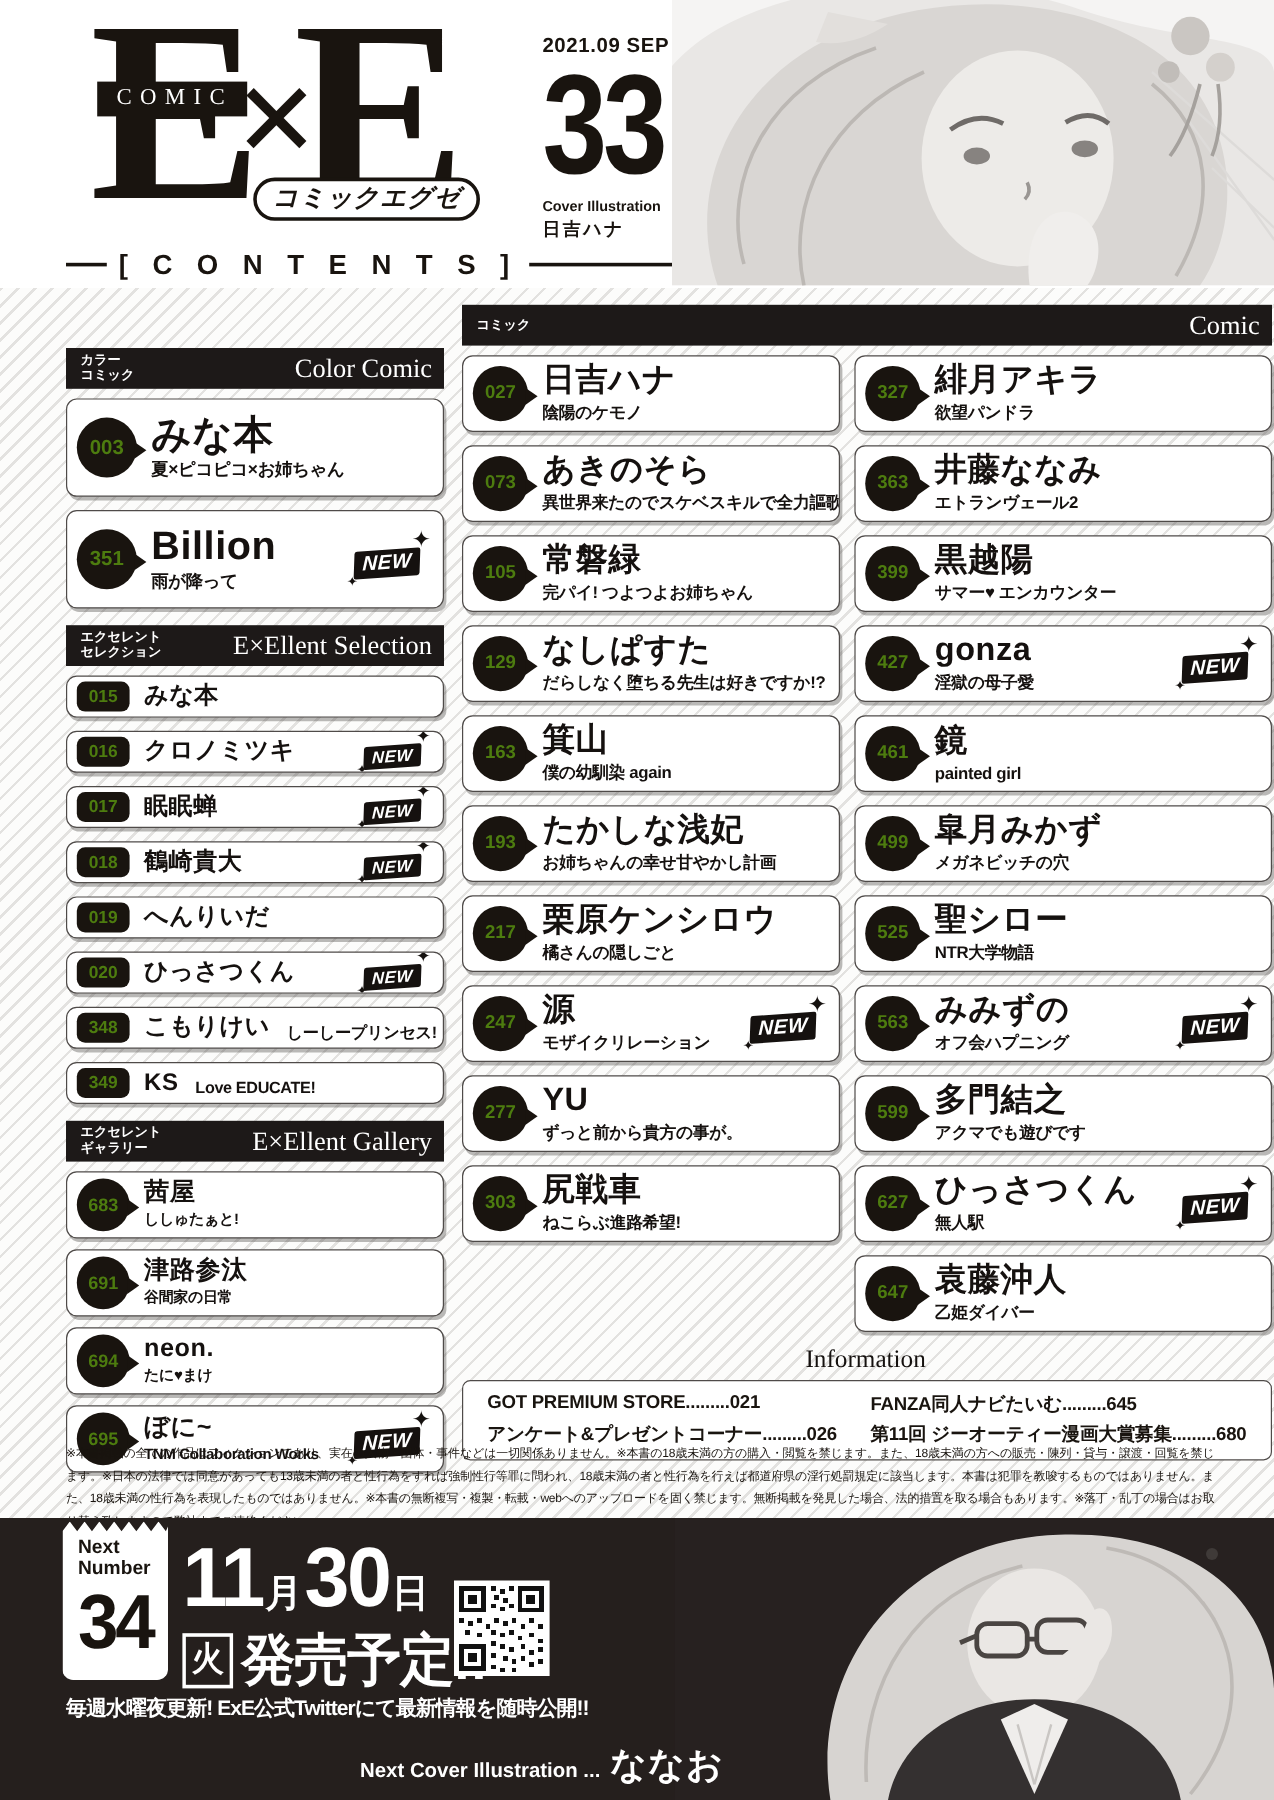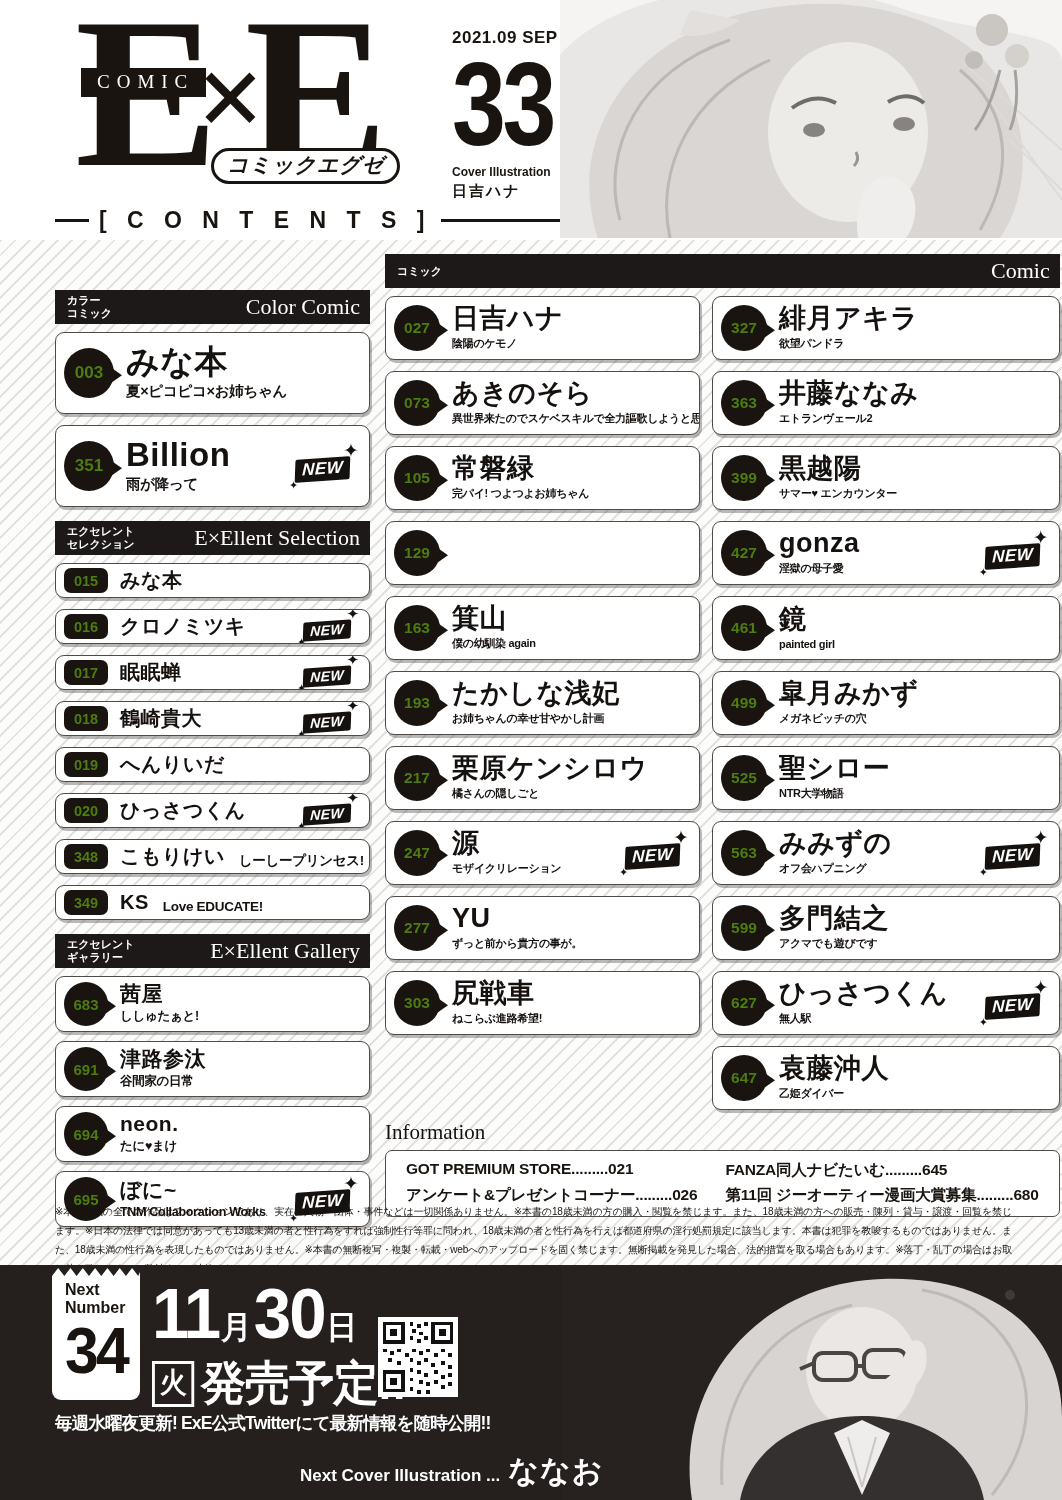--- a/index.html
+++ b/index.html
@@ -66,36 +66,36 @@
   .bigcard .pnum { width:50px; height:50px; font-size:17px; }
   .midcard .pnum { width:46px; height:46px; font-size:15.5px; }
   .galcard .pnum { width:44px; height:44px; font-size:15px; }
   .selrow .pnum { width:auto; min-width:44px; height:25px; border-radius:7px; font-size:14.5px; padding:0 7px; }
   .selrow .pnum::after { display:none; }
 
   .txt { display:flex; flex-direction:column; justify-content:center; min-width:0; }
   .tt { font-weight:bold; color:#15110f; line-height:1.02; letter-spacing:.5px; white-space:nowrap; }
   .st { font-weight:bold; color:#15110f; margin-top:4px; white-space:nowrap; letter-spacing:-.3px; }
   .bigcard .tt { font-size:33px; }   .bigcard .st { font-size:14.5px; }
-  .midcard .tt { font-size:27px; }   .midcard .st { font-size:11px; }
+  .midcard .tt { font-size:27px; }   .midcard .st { font-size:14px; }
   .galcard .tt { font-size:21px; }   .galcard .st { font-size:12.5px; }
   .selrow .tt { font-size:20px; }
   .selrow .st { display:inline; margin:8px 0 0 2px; font-size:13.5px; }
 
   .new { position:absolute; right:10px; top:50%; transform:translateY(-50%); width:66px; height:42px; }
   .newbox { position:absolute; left:2px; bottom:6px; background:#15110f; color:#fff;
             font-weight:bold; font-style:italic; font-size:17px; letter-spacing:.5px;
             padding:1px 7px 2px; border-radius:2px; transform:rotate(-4deg) skewX(-6deg); }
   .spA { position:absolute; right:0; top:-4px; font-size:19px; color:#15110f; line-height:1; }
   .spB { position:absolute; left:-4px; bottom:-4px; font-size:11px; color:#15110f; line-height:1; }
   .selrow .new { width:58px; height:34px; }
   .selrow .newbox { font-size:14px; bottom:4px; }
   .selrow .spA { font-size:15px; }
 
-  .inf-label { text-align:left; font-family:"Liberation Serif","DejaVu Serif",serif;
+  .inf-label { text-align:center; font-family:"Liberation Serif","DejaVu Serif",serif;
                font-size:21px; color:#15110f; margin:8px 2px 5px 0; }
   .infobox { background:#fff; border:1.5px solid #4f4b49; border-radius:7px;
              padding:9px 20px 10px; display:grid; grid-template-columns:1fr 1fr; gap:4px 28px; }
   .inf-item { font-size:15.5px; font-weight:bold; letter-spacing:-.2px; white-space:nowrap; }
 
   .disclaimer { position:absolute; left:55px; right:50px; top:962px;
                 font-size:10px; line-height:1.9; font-weight:500; color:#19140f;
                 letter-spacing:-.2px; text-align:justify; }
 
   
@@ -362,20 +362,24 @@
               <span class="pnum">105</span>
               <span class="txt">
                 <span class="tt">常磐緑</span>
                 <span class="st">完パイ! つよつよお姉ちゃん</span>
               </span>
 
             </div>
 
             <div class="card midcard">
               <span class="pnum">129</span>
+              <span class="txt">
+                <span class="tt">なしぱすた</span>
+                <span class="st">だらしなく堕ちる先生は好きですか!?</span>
+              </span>
 
             </div>
 
             <div class="card midcard">
               <span class="pnum">163</span>
               <span class="txt">
                 <span class="tt">箕山</span>
                 <span class="st">僕の幼馴染 again</span>
               </span>
 

